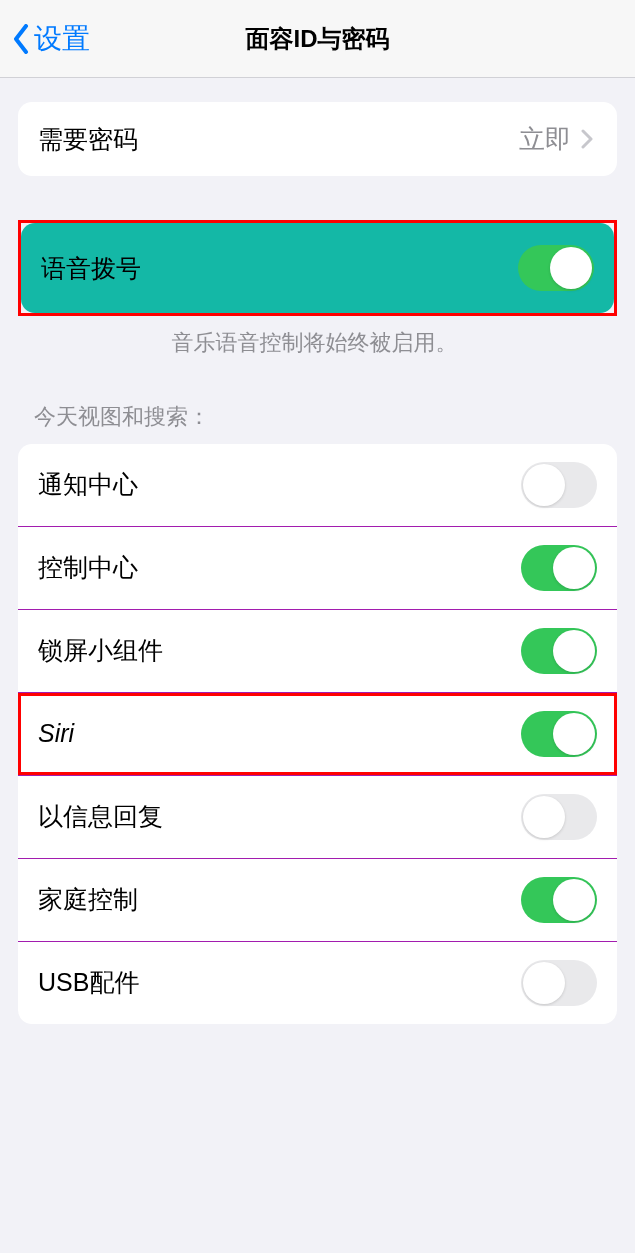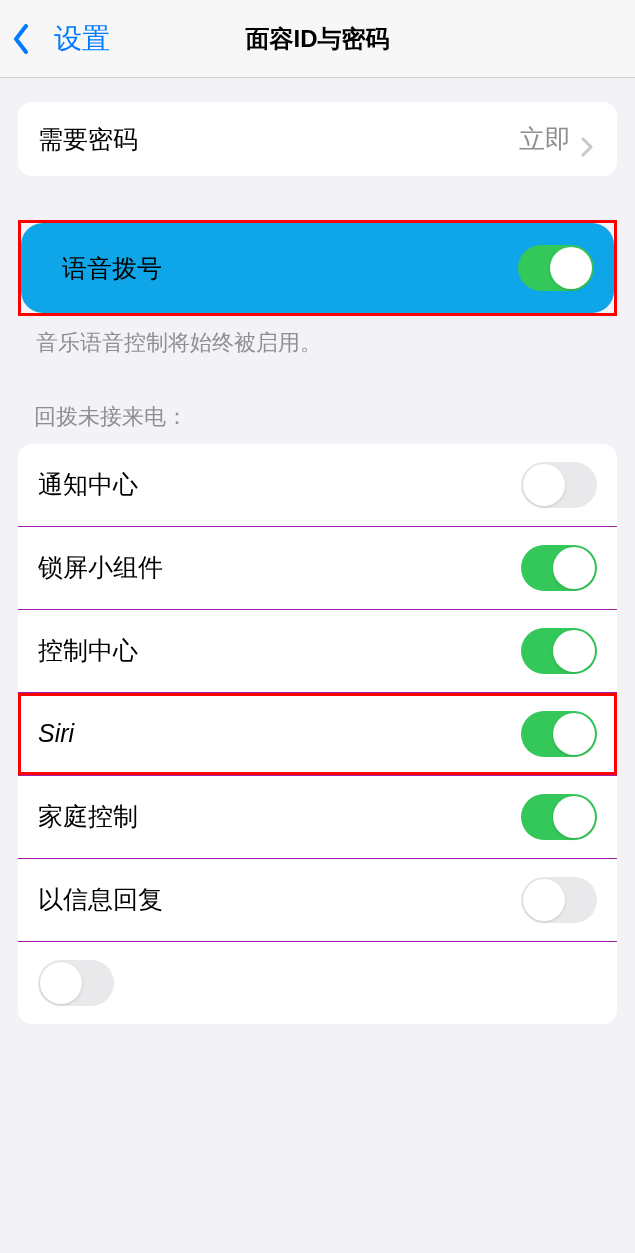--- a/index.html
+++ b/index.html
@@ -22,21 +22,20 @@
       align-items: center;
       position: relative;
       padding: 0 12px;
     }
     .back-button {
       display: flex;
       align-items: center;
       color: #007aff;
       font-size: 28px;
       cursor: pointer;
-      gap: 20px;
     }
     .back-chevron {
       width: 18px;
       height: 30px;
       margin-right: 4px;
     }
     .nav-title {
       position: absolute;
       left: 50%;
       transform: translateX(-50%);
@@ -62,21 +61,21 @@
     }
     .row + .row {
       border-top: 1px solid #a21caf;
     }
     .row-label {
       font-size: 25px;
       color: #000;
     }
     .row-value {
       display: flex;
-      align-items: flex-end;
+      align-items: center;
       color: #8e8e93;
       font-size: 26px;
     }
     .chevron-right {
       width: 12px;
       height: 20px;
       margin-left: 10px;
       margin-right: 4px;
     }
     .toggle {
@@ -104,22 +103,23 @@
     }
     .toggle.on .toggle-knob {
       right: 2px;
     }
     .toggle.off .toggle-knob {
       left: 2px;
     }
     .footer-text {
       font-size: 22px;
       color: #8e8e93;
-      padding: 12px 34px 0 36px;
+      padding: 12px 34px 0 28px;
       line-height: 1.35;
+      text-align: center;
     }
     .header-text {
       font-size: 22px;
       color: #8e8e93;
       padding: 0 34px 12px 34px;
     }
     .section-spacer {
       height: 44px;
     }
     .highlight-wrapper-1 {
@@ -136,24 +136,23 @@
       position: absolute;
       top: 0;
       left: 0;
       right: 0;
       bottom: 0;
       border: 3px solid #ff0000;
       pointer-events: none;
       z-index: 10;
     }
     .group-inner {
-      background: #0ea5e9;
-      border-radius: 22px;
+      background: #14b8a6;
+      border-radius: 14px;
       overflow: hidden;
-      padding-left: 21px;
     }
   </style>
 </head>
 <body>
 
 <div class="nav-bar">
   <div class="back-button">
     <svg class="back-chevron" viewBox="0 0 18 30" fill="none" stroke="#007aff" stroke-width="4" stroke-linecap="round" stroke-linejoin="round">
       <polyline points="14,2 4,15 14,28"></polyline>
     </svg>
@@ -185,69 +184,70 @@
         <div class="toggle on">
           <div class="toggle-knob"></div>
         </div>
       </div>
     </div>
   </div>
   <div class="footer-text">音乐语音控制将始终被启用。</div>
 
   <div class="section-spacer"></div>
 
-  <div class="header-text">回拨未接来电：</div>
+  <div class="header-text">今天视图和搜索：</div>
   <div class="group">
 
 
     <div class="row">
       <span class="row-label">通知中心</span>
       <div class="toggle off">
           <div class="toggle-knob"></div>
         </div>
     </div>
 
     <div class="row">
+      <span class="row-label">控制中心</span>
+      <div class="toggle on">
+          <div class="toggle-knob"></div>
+        </div>
+    </div>
+
+    <div class="row">
       <span class="row-label">锁屏小组件</span>
-      <div class="toggle on">
-          <div class="toggle-knob"></div>
-        </div>
-    </div>
-
-    <div class="row">
-      <span class="row-label">控制中心</span>
       <div class="toggle on">
           <div class="toggle-knob"></div>
         </div>
     </div>
 
     <div class="row highlight-row">
       <span class="row-label">Siri</span>
       <div class="toggle on">
           <div class="toggle-knob"></div>
         </div>
     </div>
 
     <div class="row">
-      <span class="row-label">家庭控制</span>
-      <div class="toggle on">
-          <div class="toggle-knob"></div>
-        </div>
-    </div>
-
-    <div class="row">
       <span class="row-label">以信息回复</span>
       <div class="toggle off">
           <div class="toggle-knob"></div>
         </div>
     </div>
 
-
-
-    <div class="row">
+    <div class="row">
+      <span class="row-label">家庭控制</span>
+      <div class="toggle on">
+          <div class="toggle-knob"></div>
+        </div>
+    </div>
+
+
+
+    <div class="row">
+      <span class="row-label">USB配件</span>
       <div class="toggle off">
           <div class="toggle-knob"></div>
         </div>
     </div>
 
   </div>
 
 </div>
 
 </body></html>

